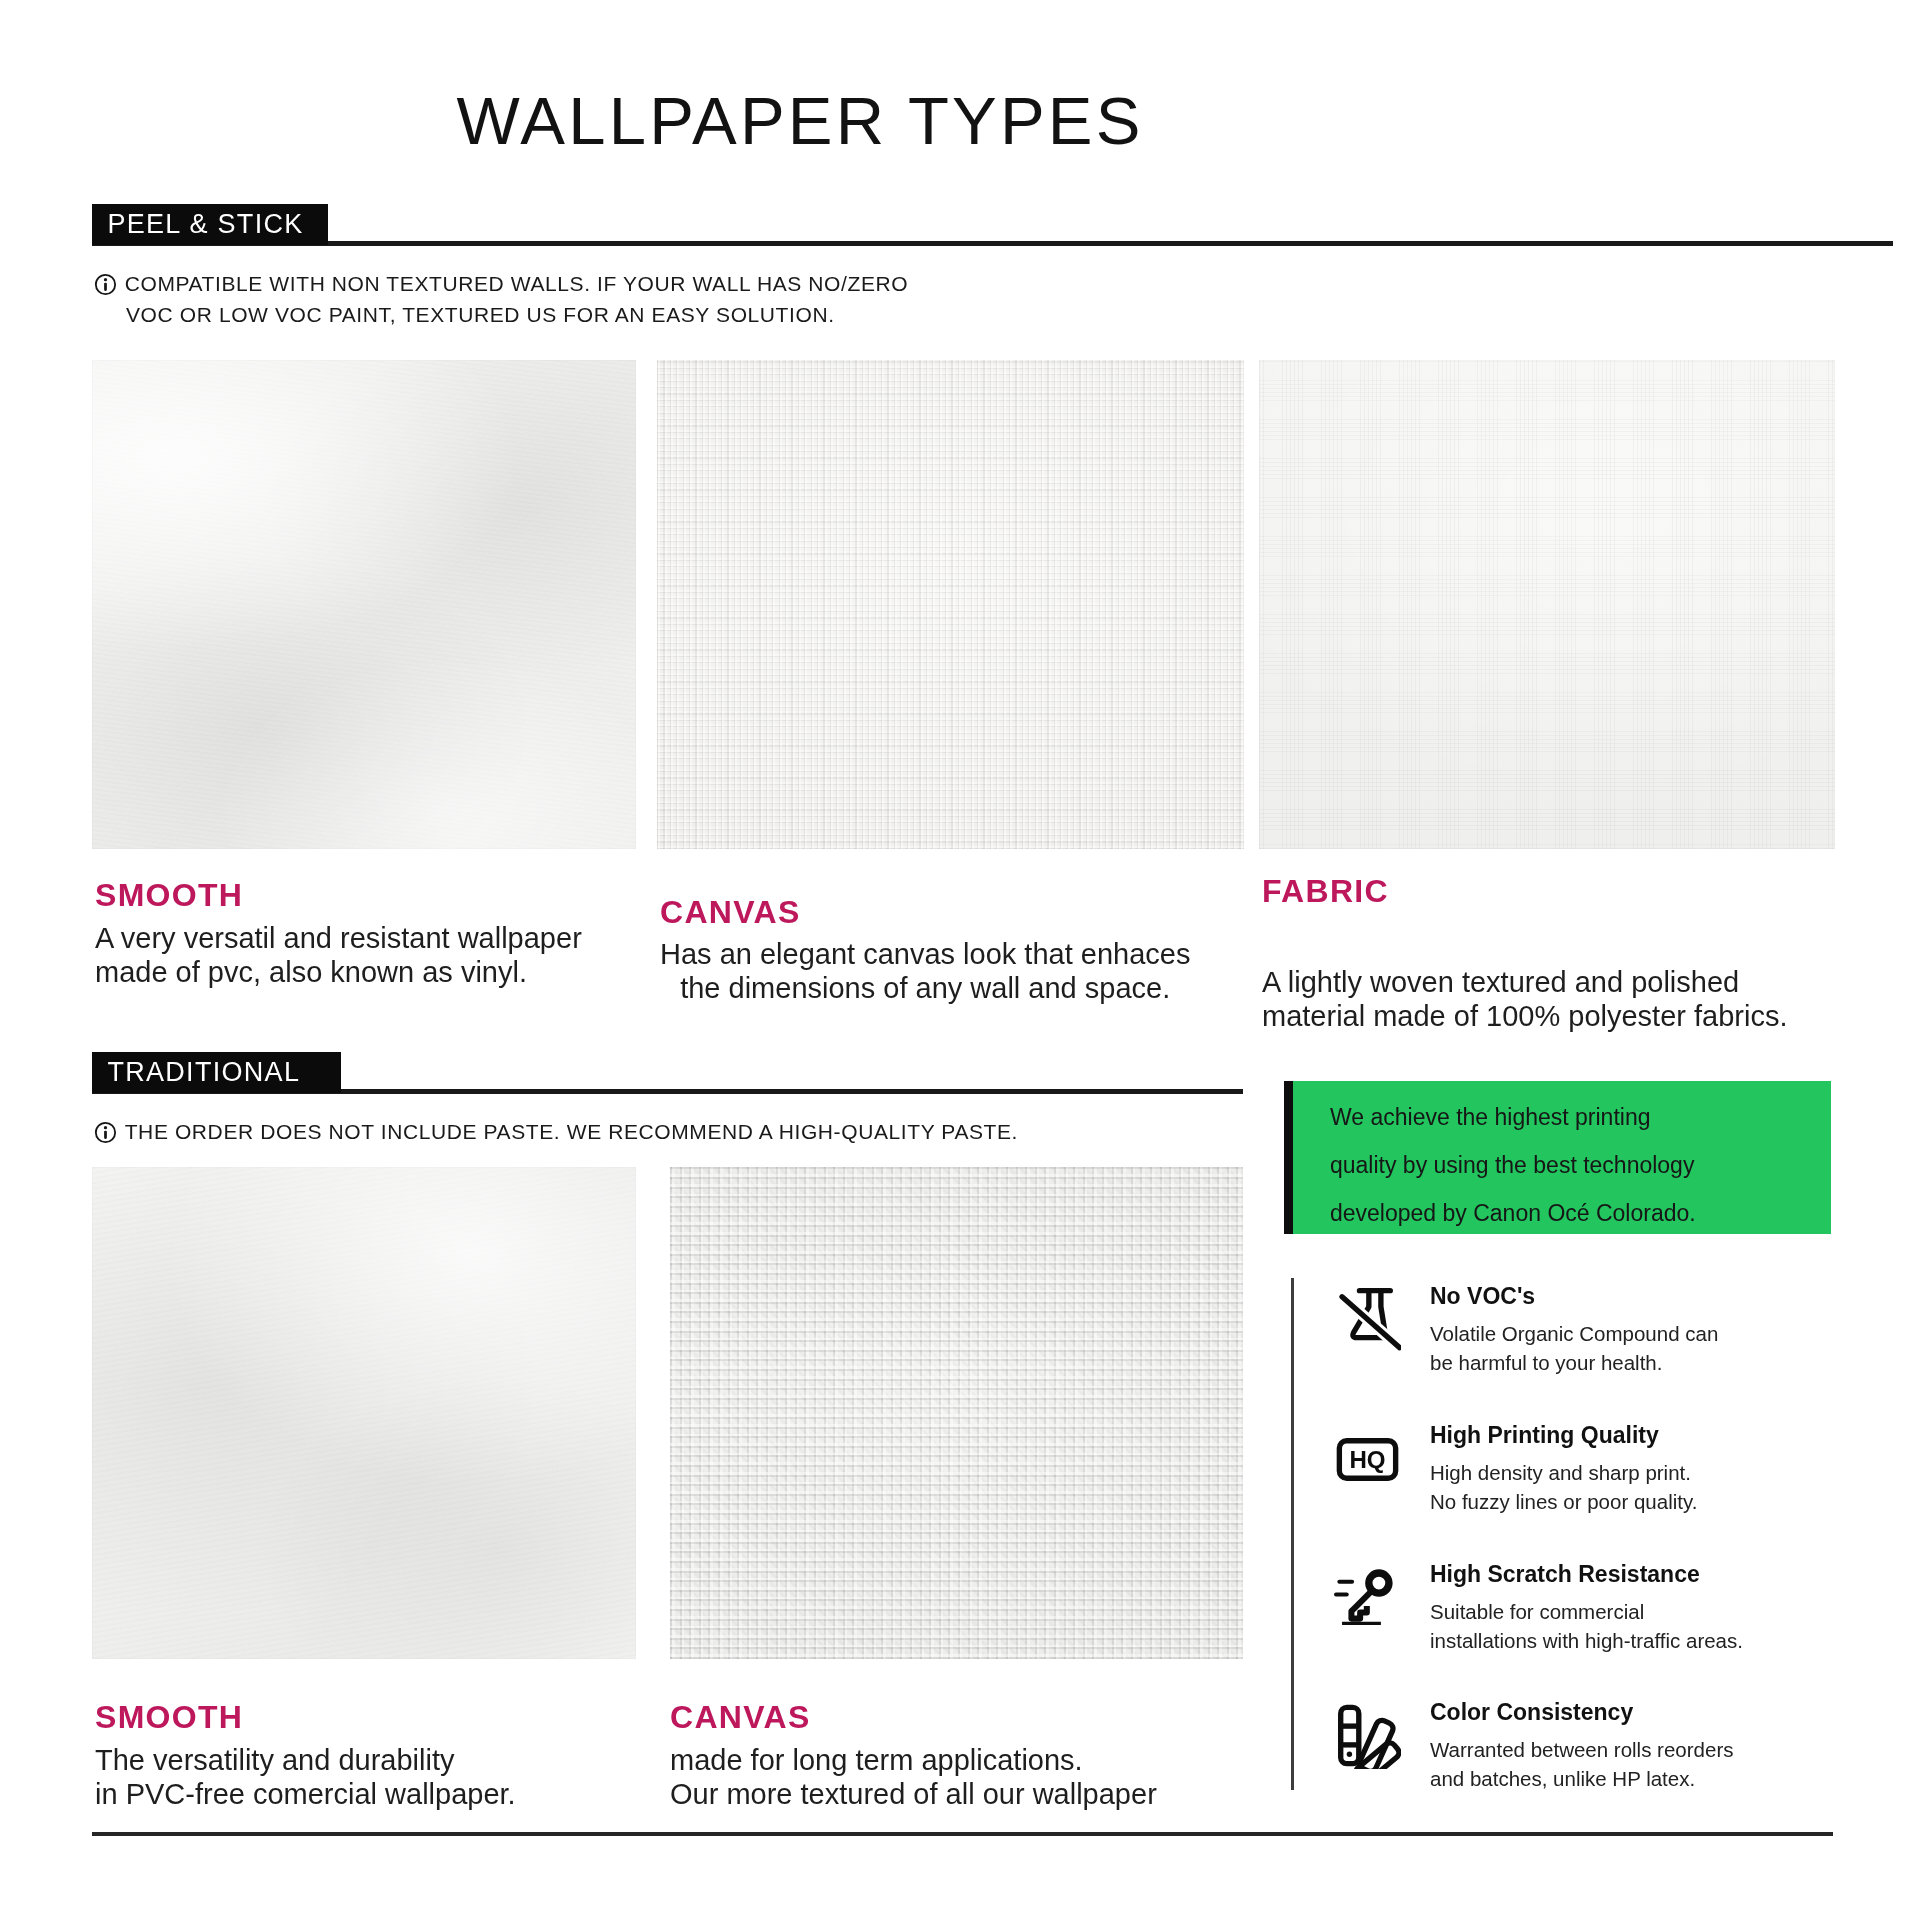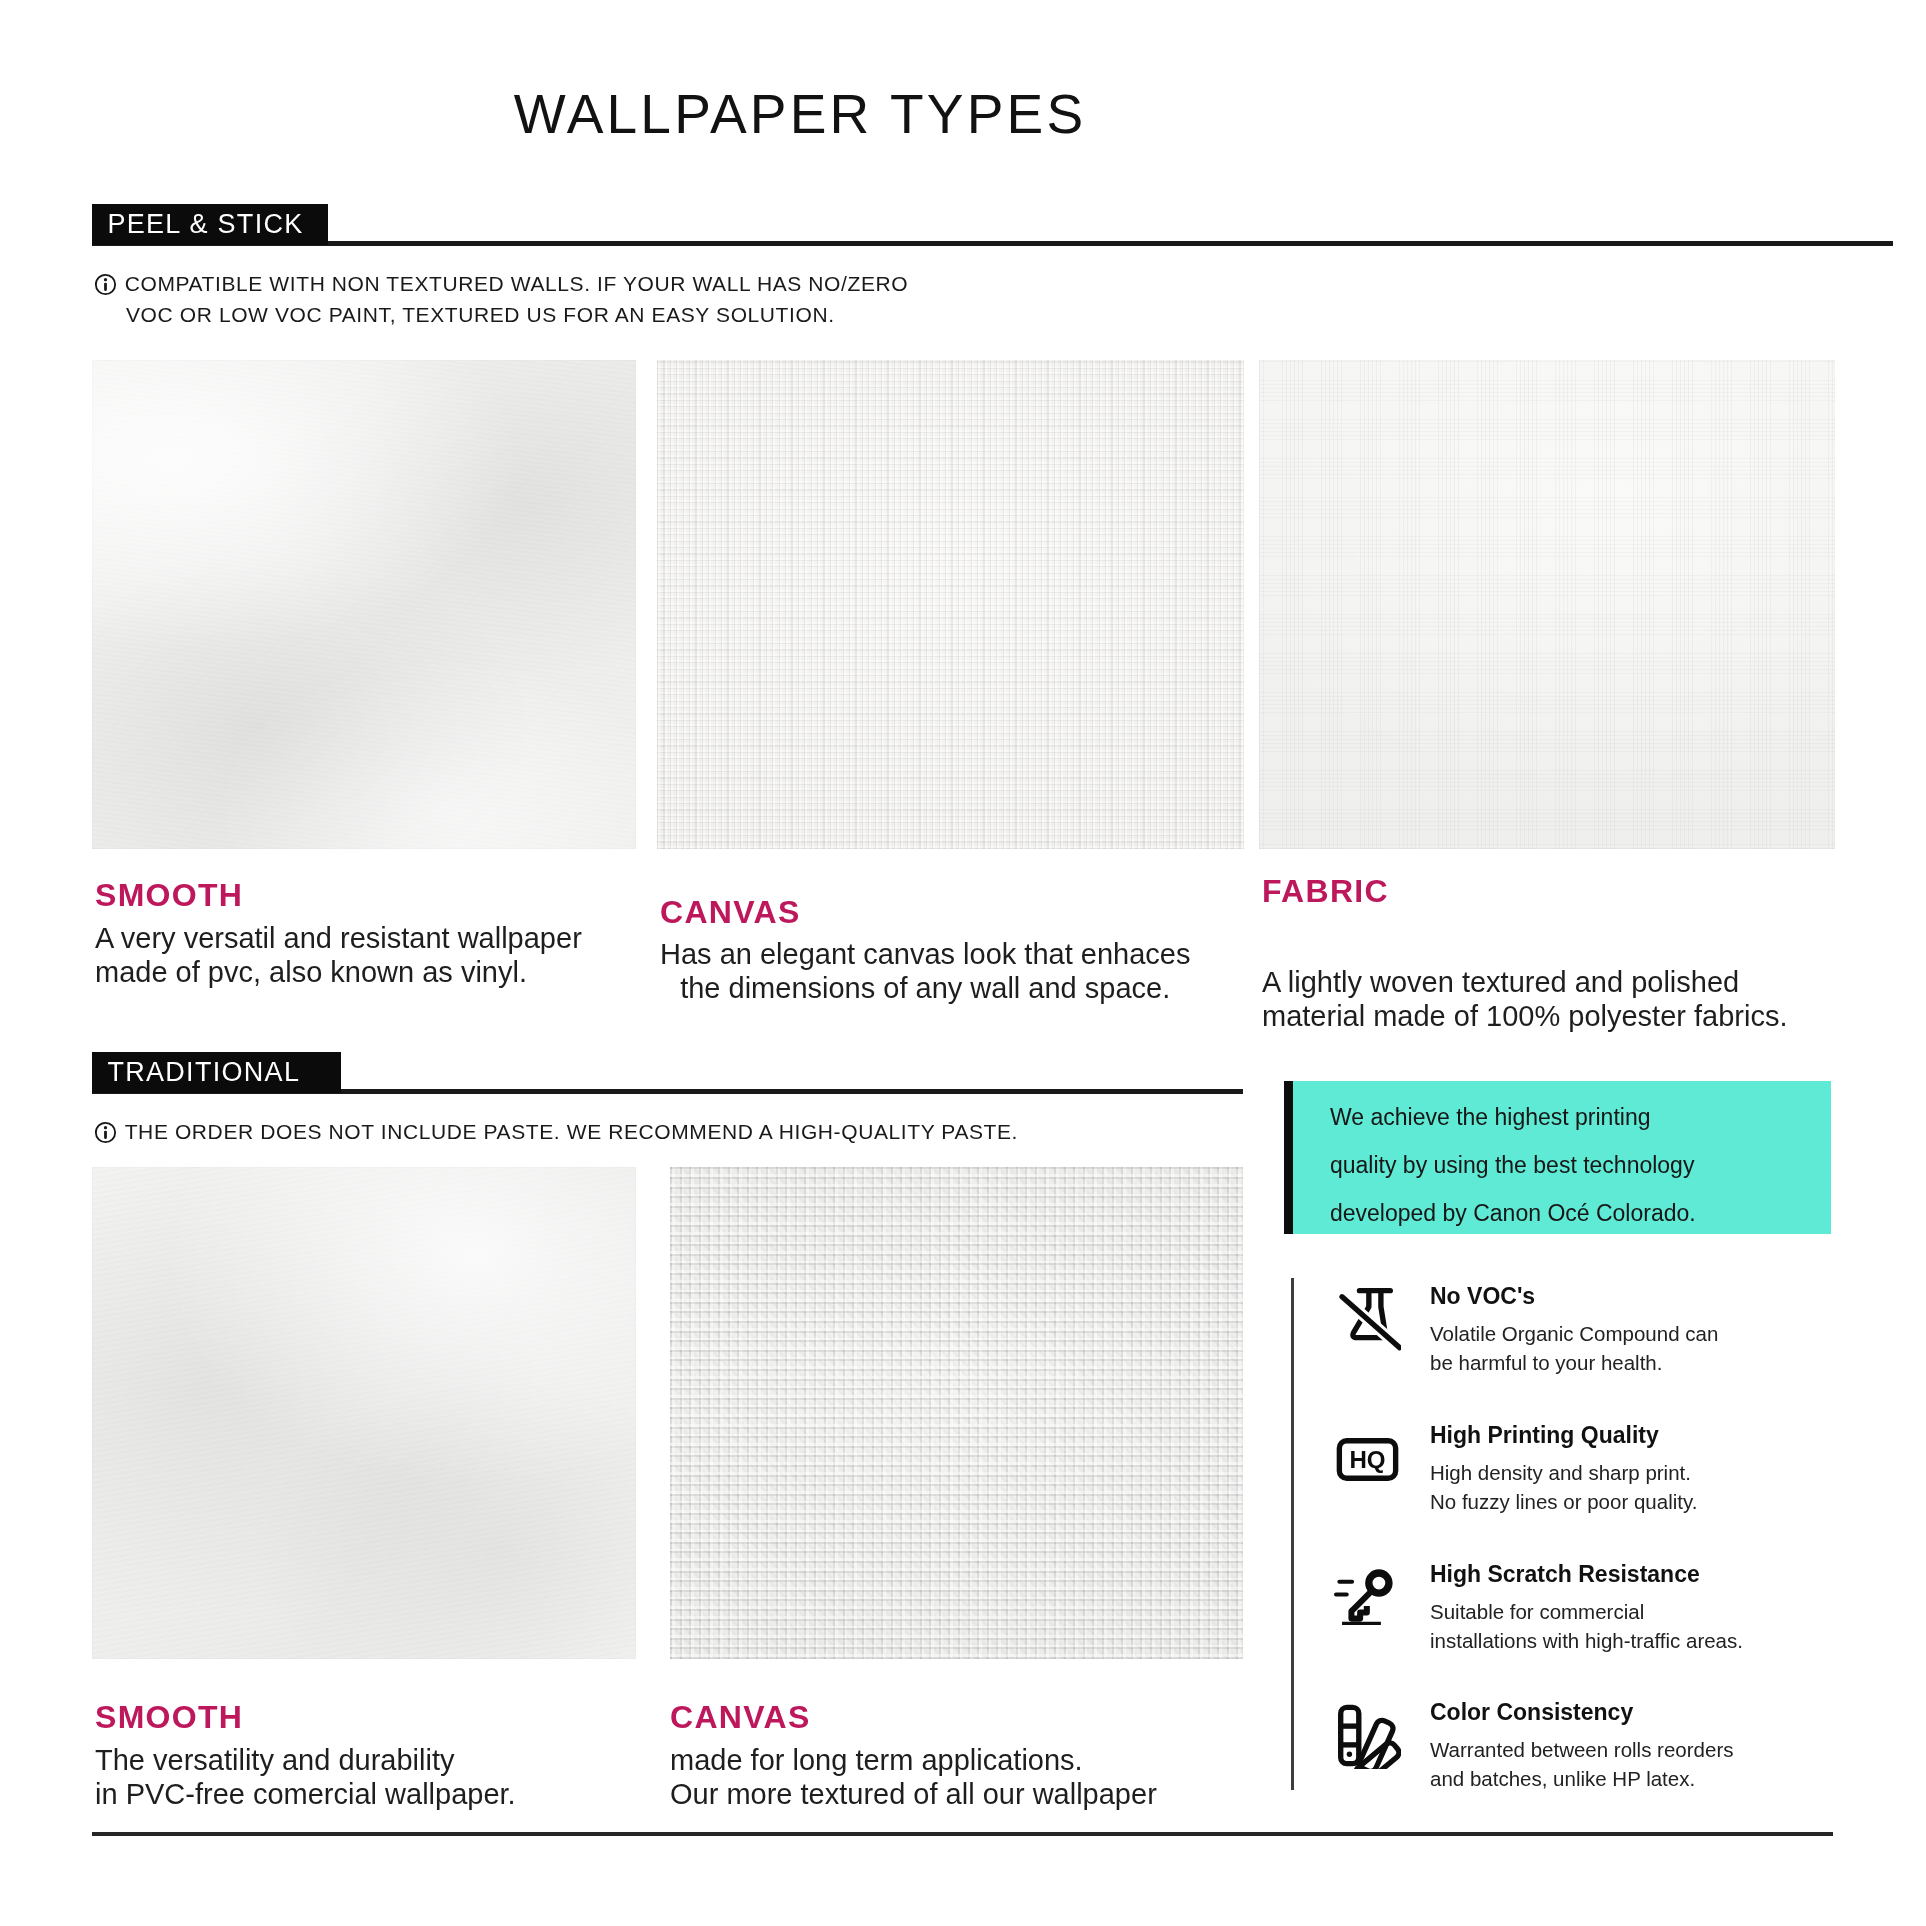--- a/index.html
+++ b/index.html
@@ -1,21 +1,21 @@
 <!DOCTYPE html>
 <html style="font-size:10.3px"><head>
 <meta charset="utf-8">
 <style>
   html,body{margin:0;padding:0;background:#ffffff;}
   body{width:1926px;height:1926px;position:relative;font-family:"Liberation Sans",sans-serif;color:#161616;overflow:hidden;}
 
   .abs{position:absolute;}
 
   
-  .page-title{left:0;top:82px;width:1600px;text-align:center;font-size:55px;font-weight:400;letter-spacing:3.2px;color:#121212;white-space:nowrap;}
+  .page-title{left:0;top:82px;width:1600px;text-align:center;font-size:67px;font-weight:400;letter-spacing:3.2px;color:#121212;white-space:nowrap;}
 
   .section-label{height:41px;background:#0b0b0b;color:#ffffff;font-size:27px;letter-spacing:1.3px;display:flex;align-items:center;padding-left:15.4px;box-sizing:border-box;}
   .label-peel{left:92px;top:204px;width:236px;}
   .label-trad{left:92px;top:1052px;width:249px;}
 
   .rule{background:#191919;height:4.5px;}
   .rule-peel{left:92px;top:241px;width:1801px;}
   .rule-trad{left:92px;top:1089px;width:1151px;}
   .rule-bottom{left:92px;top:1832px;width:1741px;height:3.9px;background:#262626;}
 
@@ -67,21 +67,21 @@
   
   .cap-title{font-size:32px;font-weight:700;letter-spacing:1.3px;color:#be185d;white-space:nowrap;}
   .cap-body{font-size:29px;line-height:34px;color:#1e1e1e;white-space:nowrap;}
   .cap1-t{left:95px;top:877px;} .cap1-b{left:95px;top:921px;}
   .cap2-t{left:660px;top:894px;} .cap2-b{left:660px;top:937px;text-align:center;}
   .cap3-t{left:1262px;top:873px;} .cap3-b{left:1262px;top:917px;margin-top:48px;}
   .cap4-t{left:95px;top:1699px;} .cap4-b{left:95px;top:1743px;}
   .cap5-t{left:670px;top:1699px;} .cap5-b{left:670px;top:1743px;}
 
   
-  .quality-box{left:1284px;top:1081px;width:547px;height:153px;background:#5eead4;border-left:9px solid #0d0d0d;box-sizing:border-box;padding:11.6px 19px 0 37px;font-size:23px;line-height:48px;color:#161616;white-space:nowrap;}
+  .quality-box{left:1284px;top:1081px;width:547px;height:153px;background:#22c55e;border-left:9px solid #0d0d0d;box-sizing:border-box;padding:11.6px 19px 0 37px;font-size:23px;line-height:48px;color:#161616;white-space:nowrap;}
   .v-divider{left:1291px;top:1278px;width:2.6px;height:512px;background:#3d3d3d;}
 
   .feature{width:501px;}
   .feat-1{left:1430px;top:1283px;} .feat-2{left:1430px;top:1422px;}
   .feat-3{left:1430px;top:1561px;} .feat-4{left:1430px;top:1699px;}
   .feat-title{font-size:23px;font-weight:700;color:#111111;white-space:nowrap;}
   .feat-body{font-size:20.5px;line-height:29px;color:#222222;white-space:nowrap;margin-top:9px;}
   .feat-icon{width:67px;height:67px;}
   .fi-1{left:1334px;top:1286px;} .fi-2{left:1334px;top:1426px;}
   .fi-3{left:1334px;top:1563px;} .fi-4{left:1334px;top:1702px;}

